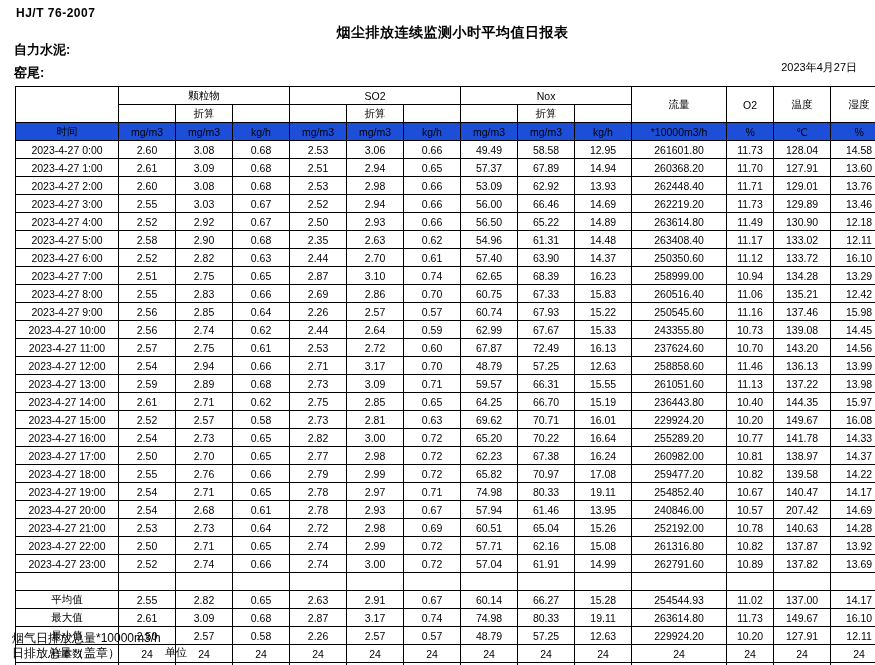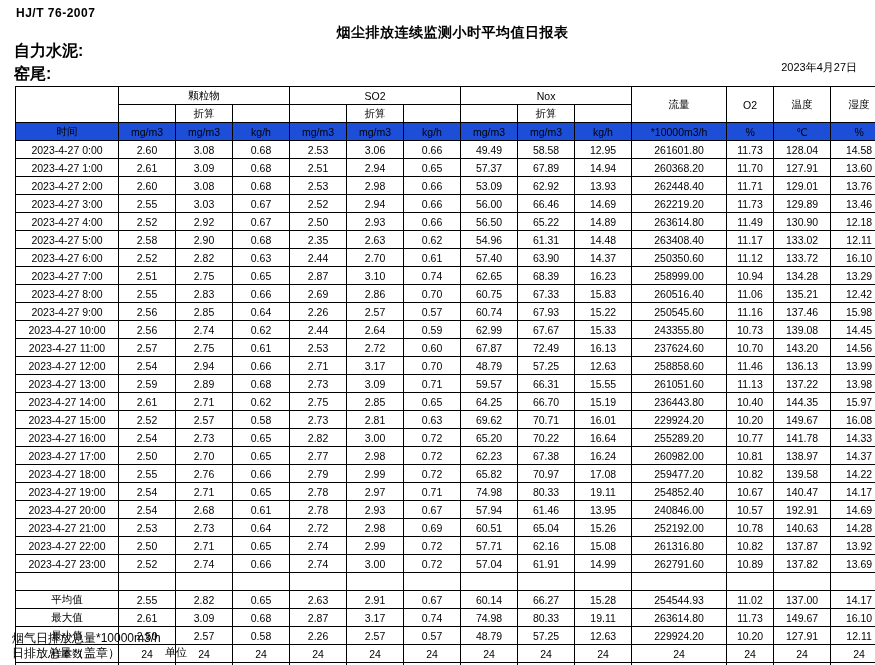--- a/index.html
+++ b/index.html
@@ -17,21 +17,21 @@
     font-weight:bold;font-size:12px;letter-spacing:0.5px;
   }
   .doc-title{
     position:absolute;left:0;top:24px;width:875px;
     text-align:center;
     font-weight:bold;font-size:14px;
     letter-spacing:0.5px;
   }
   .title-inner{display:inline-block;margin-left:30px;}
   .co-line{
-    position:absolute;left:14px;font-weight:bold;font-size:16px;
+    position:absolute;left:14px;font-weight:bold;font-size:13px;
   }
   .co-line.l1{top:41px;}
   .co-line.l2{top:64px;}
   .rep-date{
     position:absolute;right:18px;top:60px;font-size:11px;
   }
 
   table.report{
     position:absolute;left:15px;top:86px;
     border-collapse:collapse;
@@ -469,21 +469,21 @@
         <td class="datacell">2.68</td>
         <td class="datacell">0.61</td>
         <td class="datacell">2.78</td>
         <td class="datacell">2.93</td>
         <td class="datacell">0.67</td>
         <td class="datacell">57.94</td>
         <td class="datacell">61.46</td>
         <td class="datacell">13.95</td>
         <td class="datacell">240846.00</td>
         <td class="o2col">10.57</td>
-        <td class="datacell">192.91</td>
+        <td class="datacell">207.42</td>
         <td class="datacell">14.69</td>
       </tr>
       <tr>
         <td class="timecell">2023-4-27  21:00</td>
         <td class="datacell">2.53</td>
         <td class="datacell">2.73</td>
         <td class="datacell">0.64</td>
         <td class="datacell">2.72</td>
         <td class="datacell">2.98</td>
         <td class="datacell">0.69</td>

